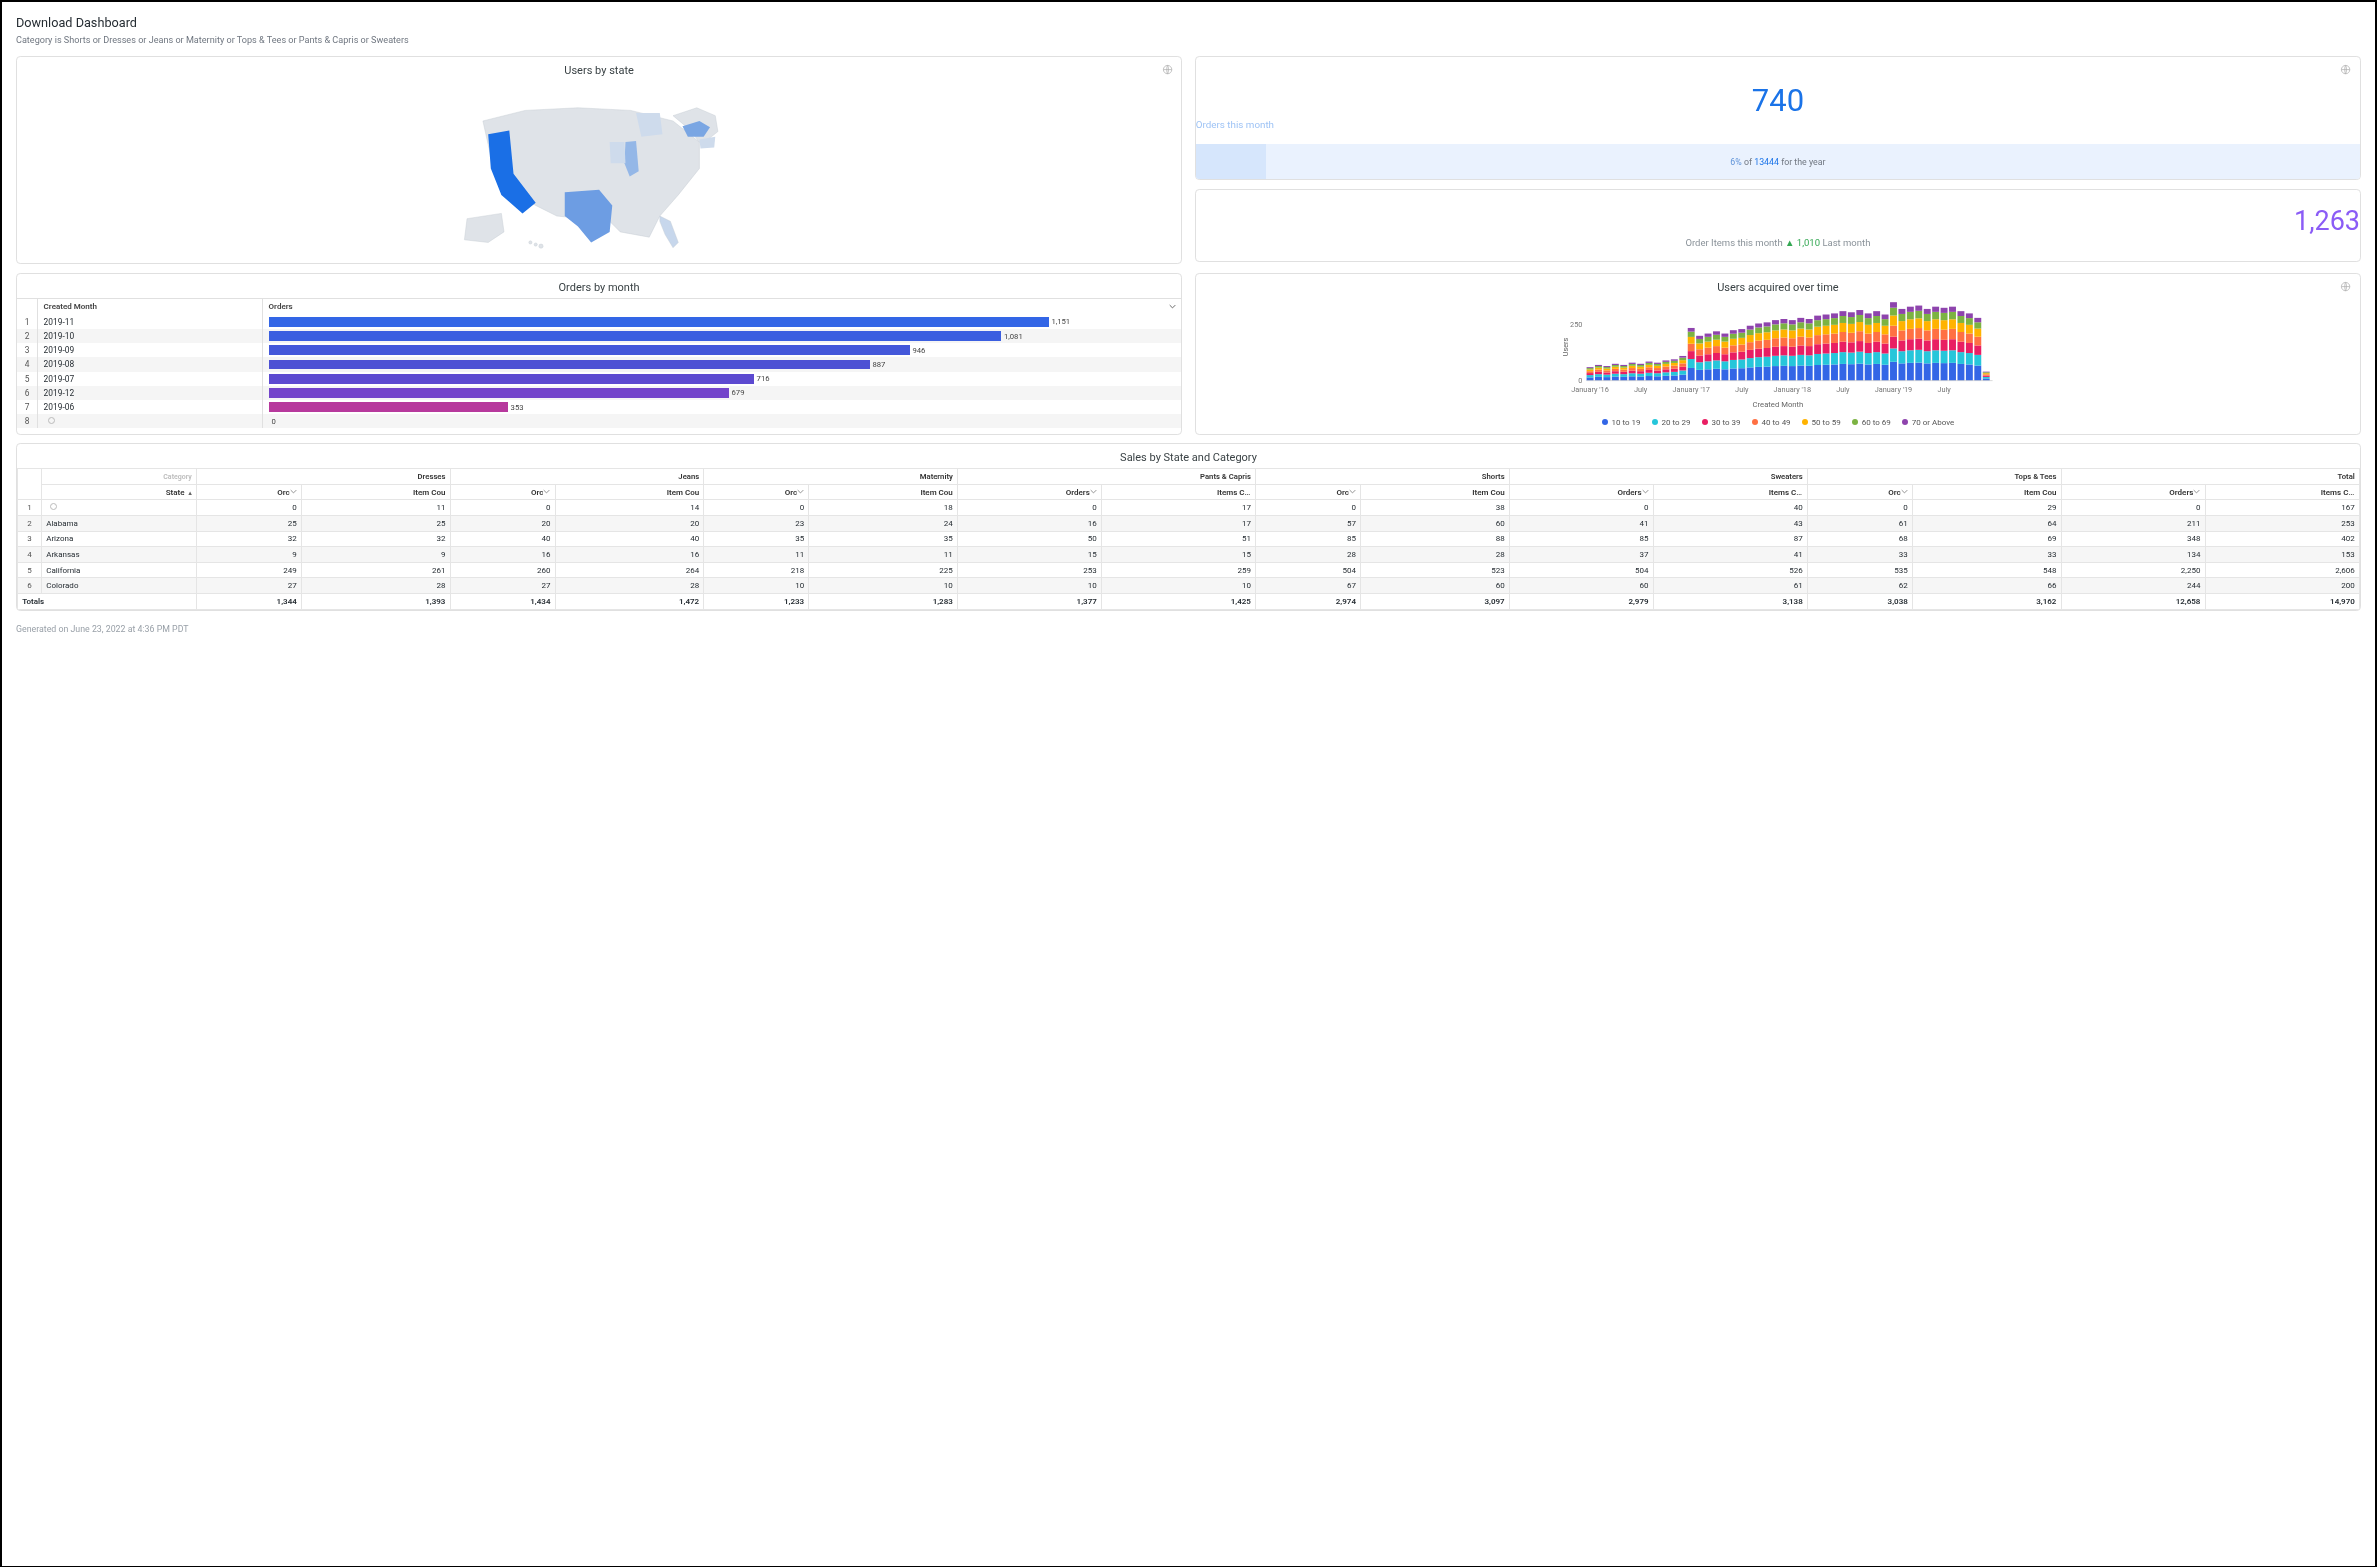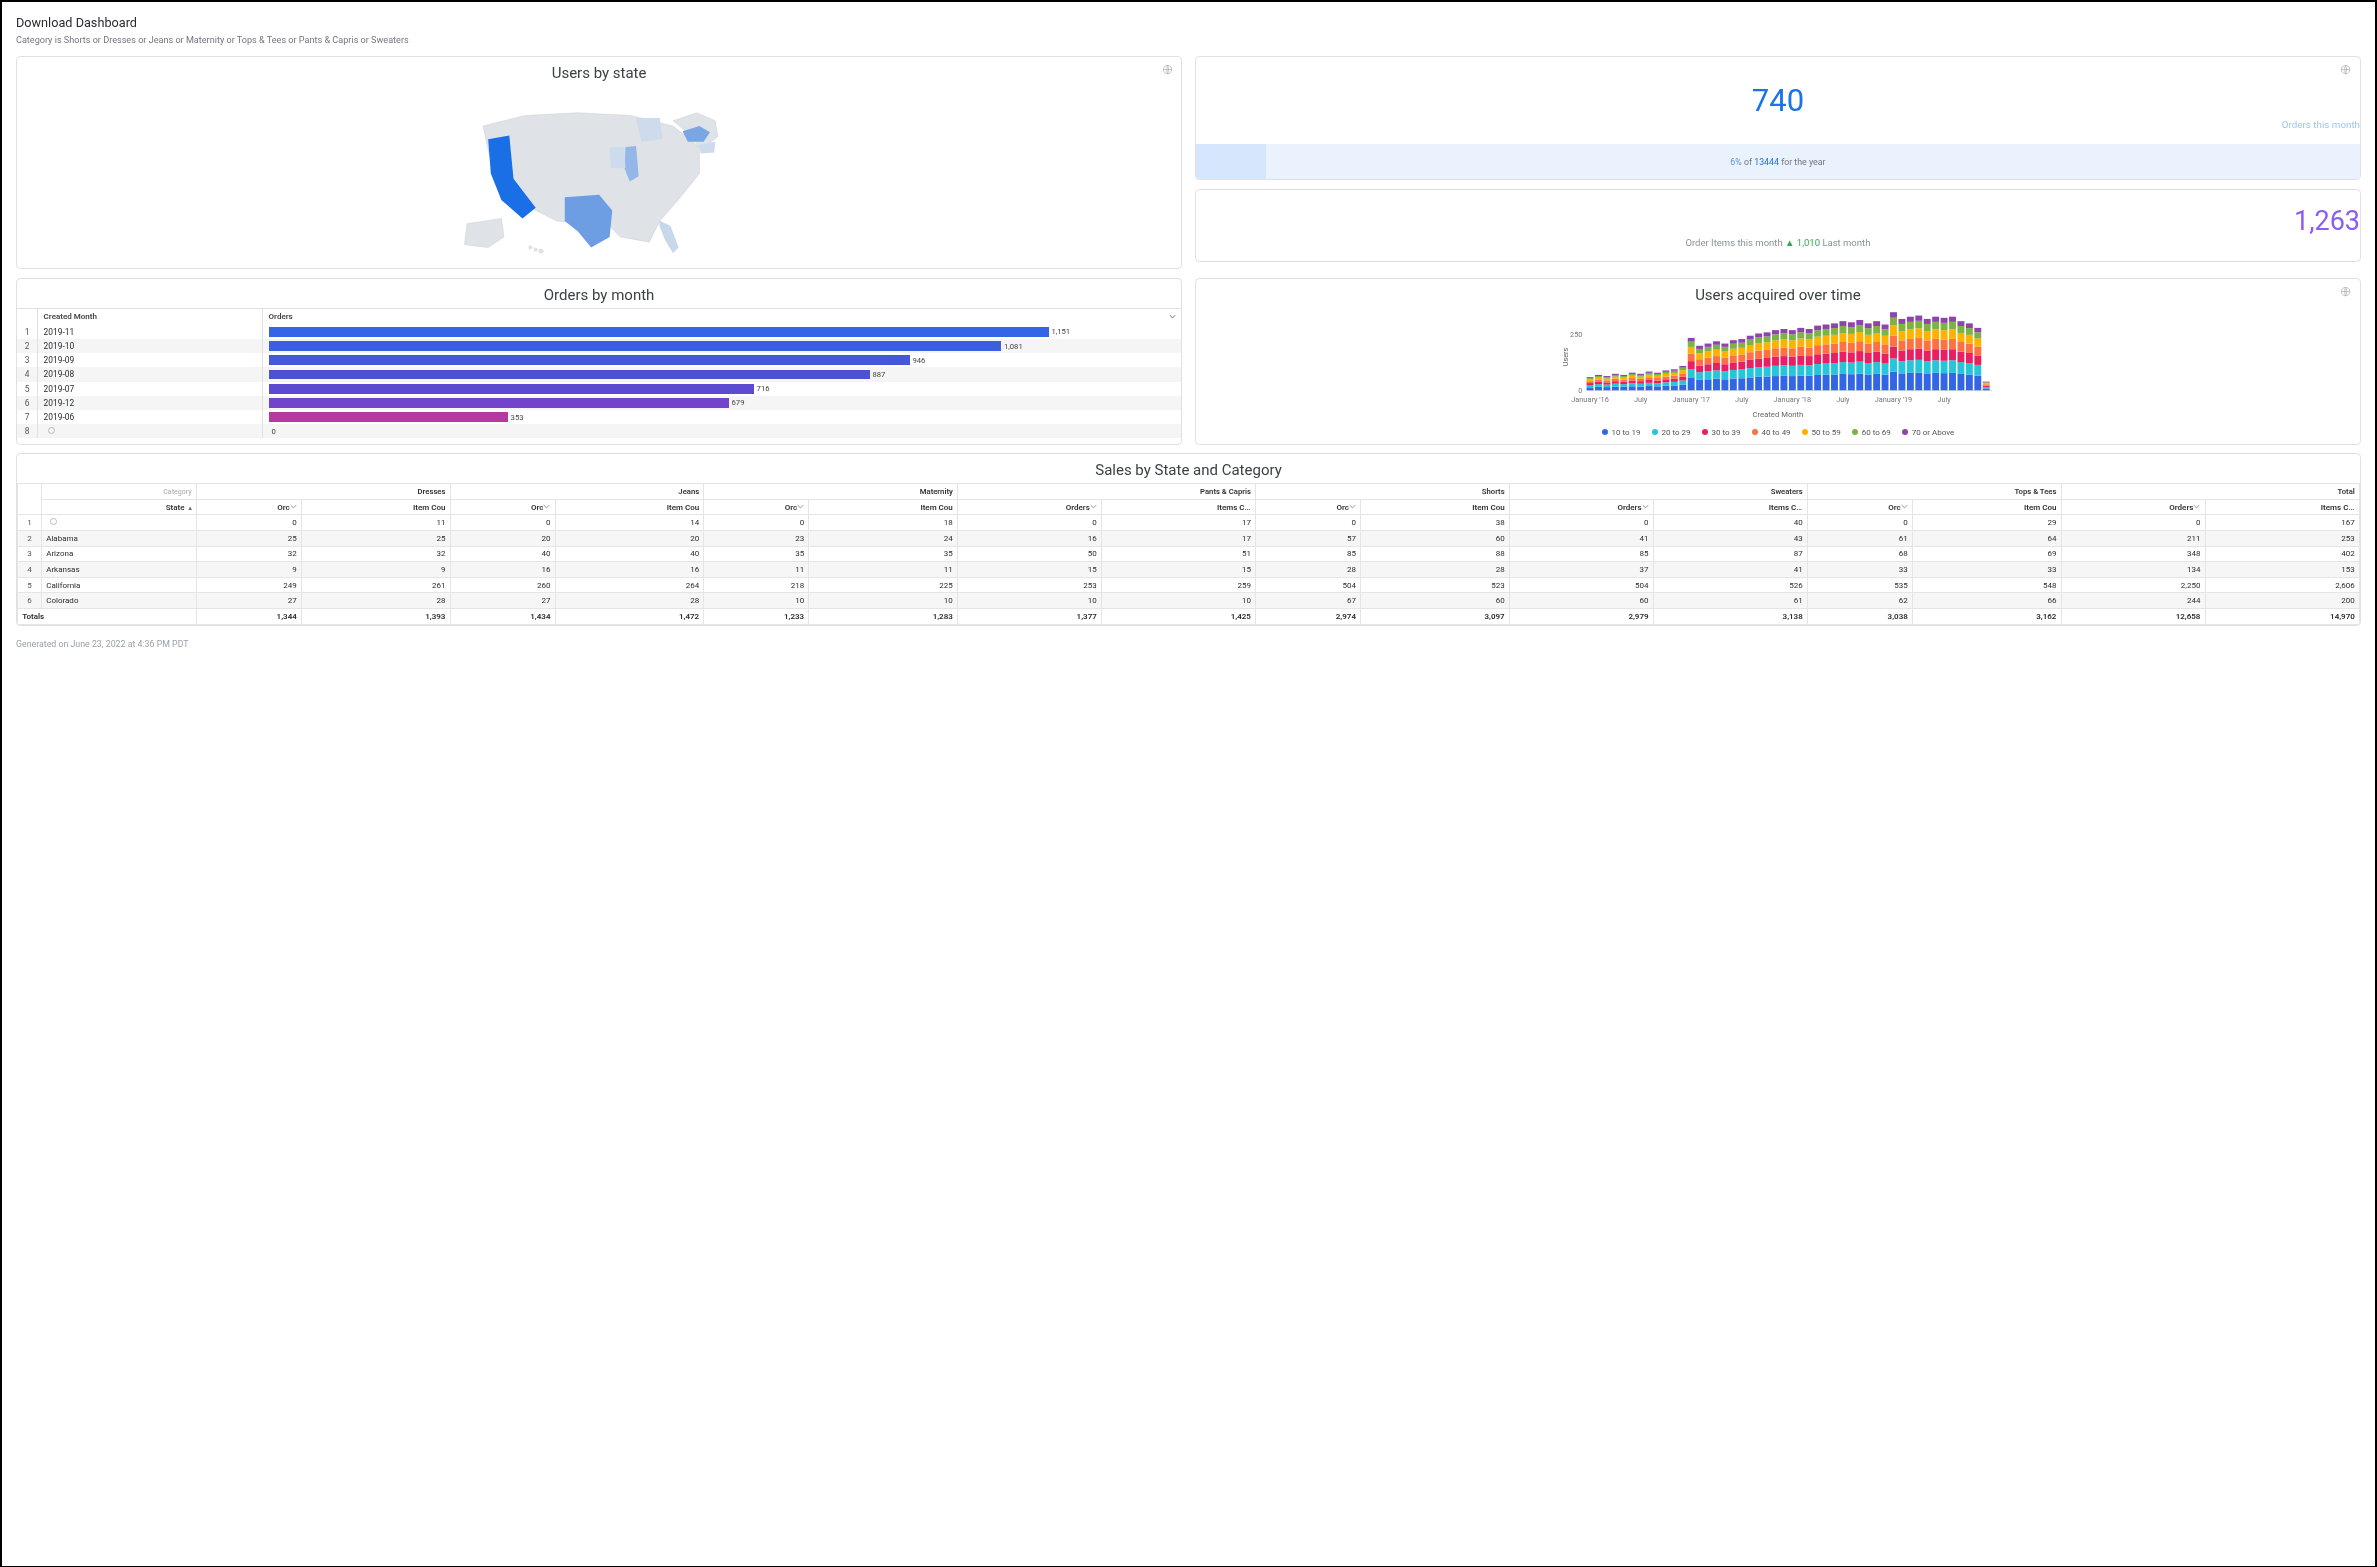--- a/index.html
+++ b/index.html
@@ -1,30 +1,30 @@
 <!DOCTYPE html>
 <html style="font-size:11.2px"><head>
 <meta charset="utf-8">
 <style>
 * { box-sizing: border-box; margin: 0; padding: 0; }
 body { font-family: -apple-system, BlinkMacSystemFont, 'Segoe UI', Roboto, Helvetica, Arial, sans-serif; background: #fff; color: #262d33; padding: 12.7px 14px; border: 2.8px solid #000; min-height: 1568px; width: 2377px; transform-origin: top left; }
 .page-title { font-size: 12.7px; font-weight: 400; color: #262d33; margin-bottom: 5.6px; }
 .filter-text { font-size: 9.1px; color: #707781; margin-bottom: 11.2px; }
 .grid { display: grid; grid-template-columns: 1fr 1fr; column-gap: 12.7px; row-gap: 8.4px; }
 .panel { border: 0.7px solid #e0e0e0; border-radius: 4.2px; background: #fff; position: relative; overflow: hidden; }
-.panel-title { text-align: center; font-size: 15px; color: #3a4245; font-weight: 400; padding: 7px 0 4.2px; }
+.panel-title { text-align: center; font-size: 11px; color: #3a4245; font-weight: 400; padding: 7px 0 4.2px; }
 .globe-icon { position: absolute; top: 7px; right: 8.4px; width: 11.2px; height: 11.2px; color: #b0b0b0; }
 .globe-icon svg { width: 100%; height: 100%; }
 
 .map-wrap { display:flex; justify-content:center; padding: 2.8px 28px 9.8px; }
 .map-wrap svg { width: 100%; max-height: 169px; }
 
 .right-col { display:flex; flex-direction:column; gap:8.4px; }
 .kpi-big { color:#1a73e8; font-size: 31px; font-weight:400; text-align:center; padding-top: 25px; }
-.kpi-sub { color:#9ec3f5; font-size:9.8px; text-align:right; padding-bottom: 14px; }
+.kpi-sub { color:#9ec3f5; font-size:9.8px; text-align:left; padding-bottom: 14px; }
 .kpi-bar-wrap { background:#eaf2fe; height:35px; position:relative; display:flex; align-items:center; justify-content:center; font-size:8.8px; color:#707781; }
 .kpi-bar-fill { position:absolute; left:0; top:0; height:100%; background:#d6e6fc; }
 .kpi-bar-text { position:relative; z-index:1; }
 .kpi-bar-text .pct { color:#5f93d8; }
 .kpi-bar-text .tot { color:#1a73e8; }
 .kpi2-big { color:#8b5cf6; font-size:27px; font-weight:400; text-align:right; padding-top: 15.5px; }
 .kpi2-sub { color:#8a9299; font-size:9.5px; text-align:center; padding-bottom: 12.7px; }
 .kpi2-sub .delta { color:#34a853; }
 
 .orders-month-panel { }

